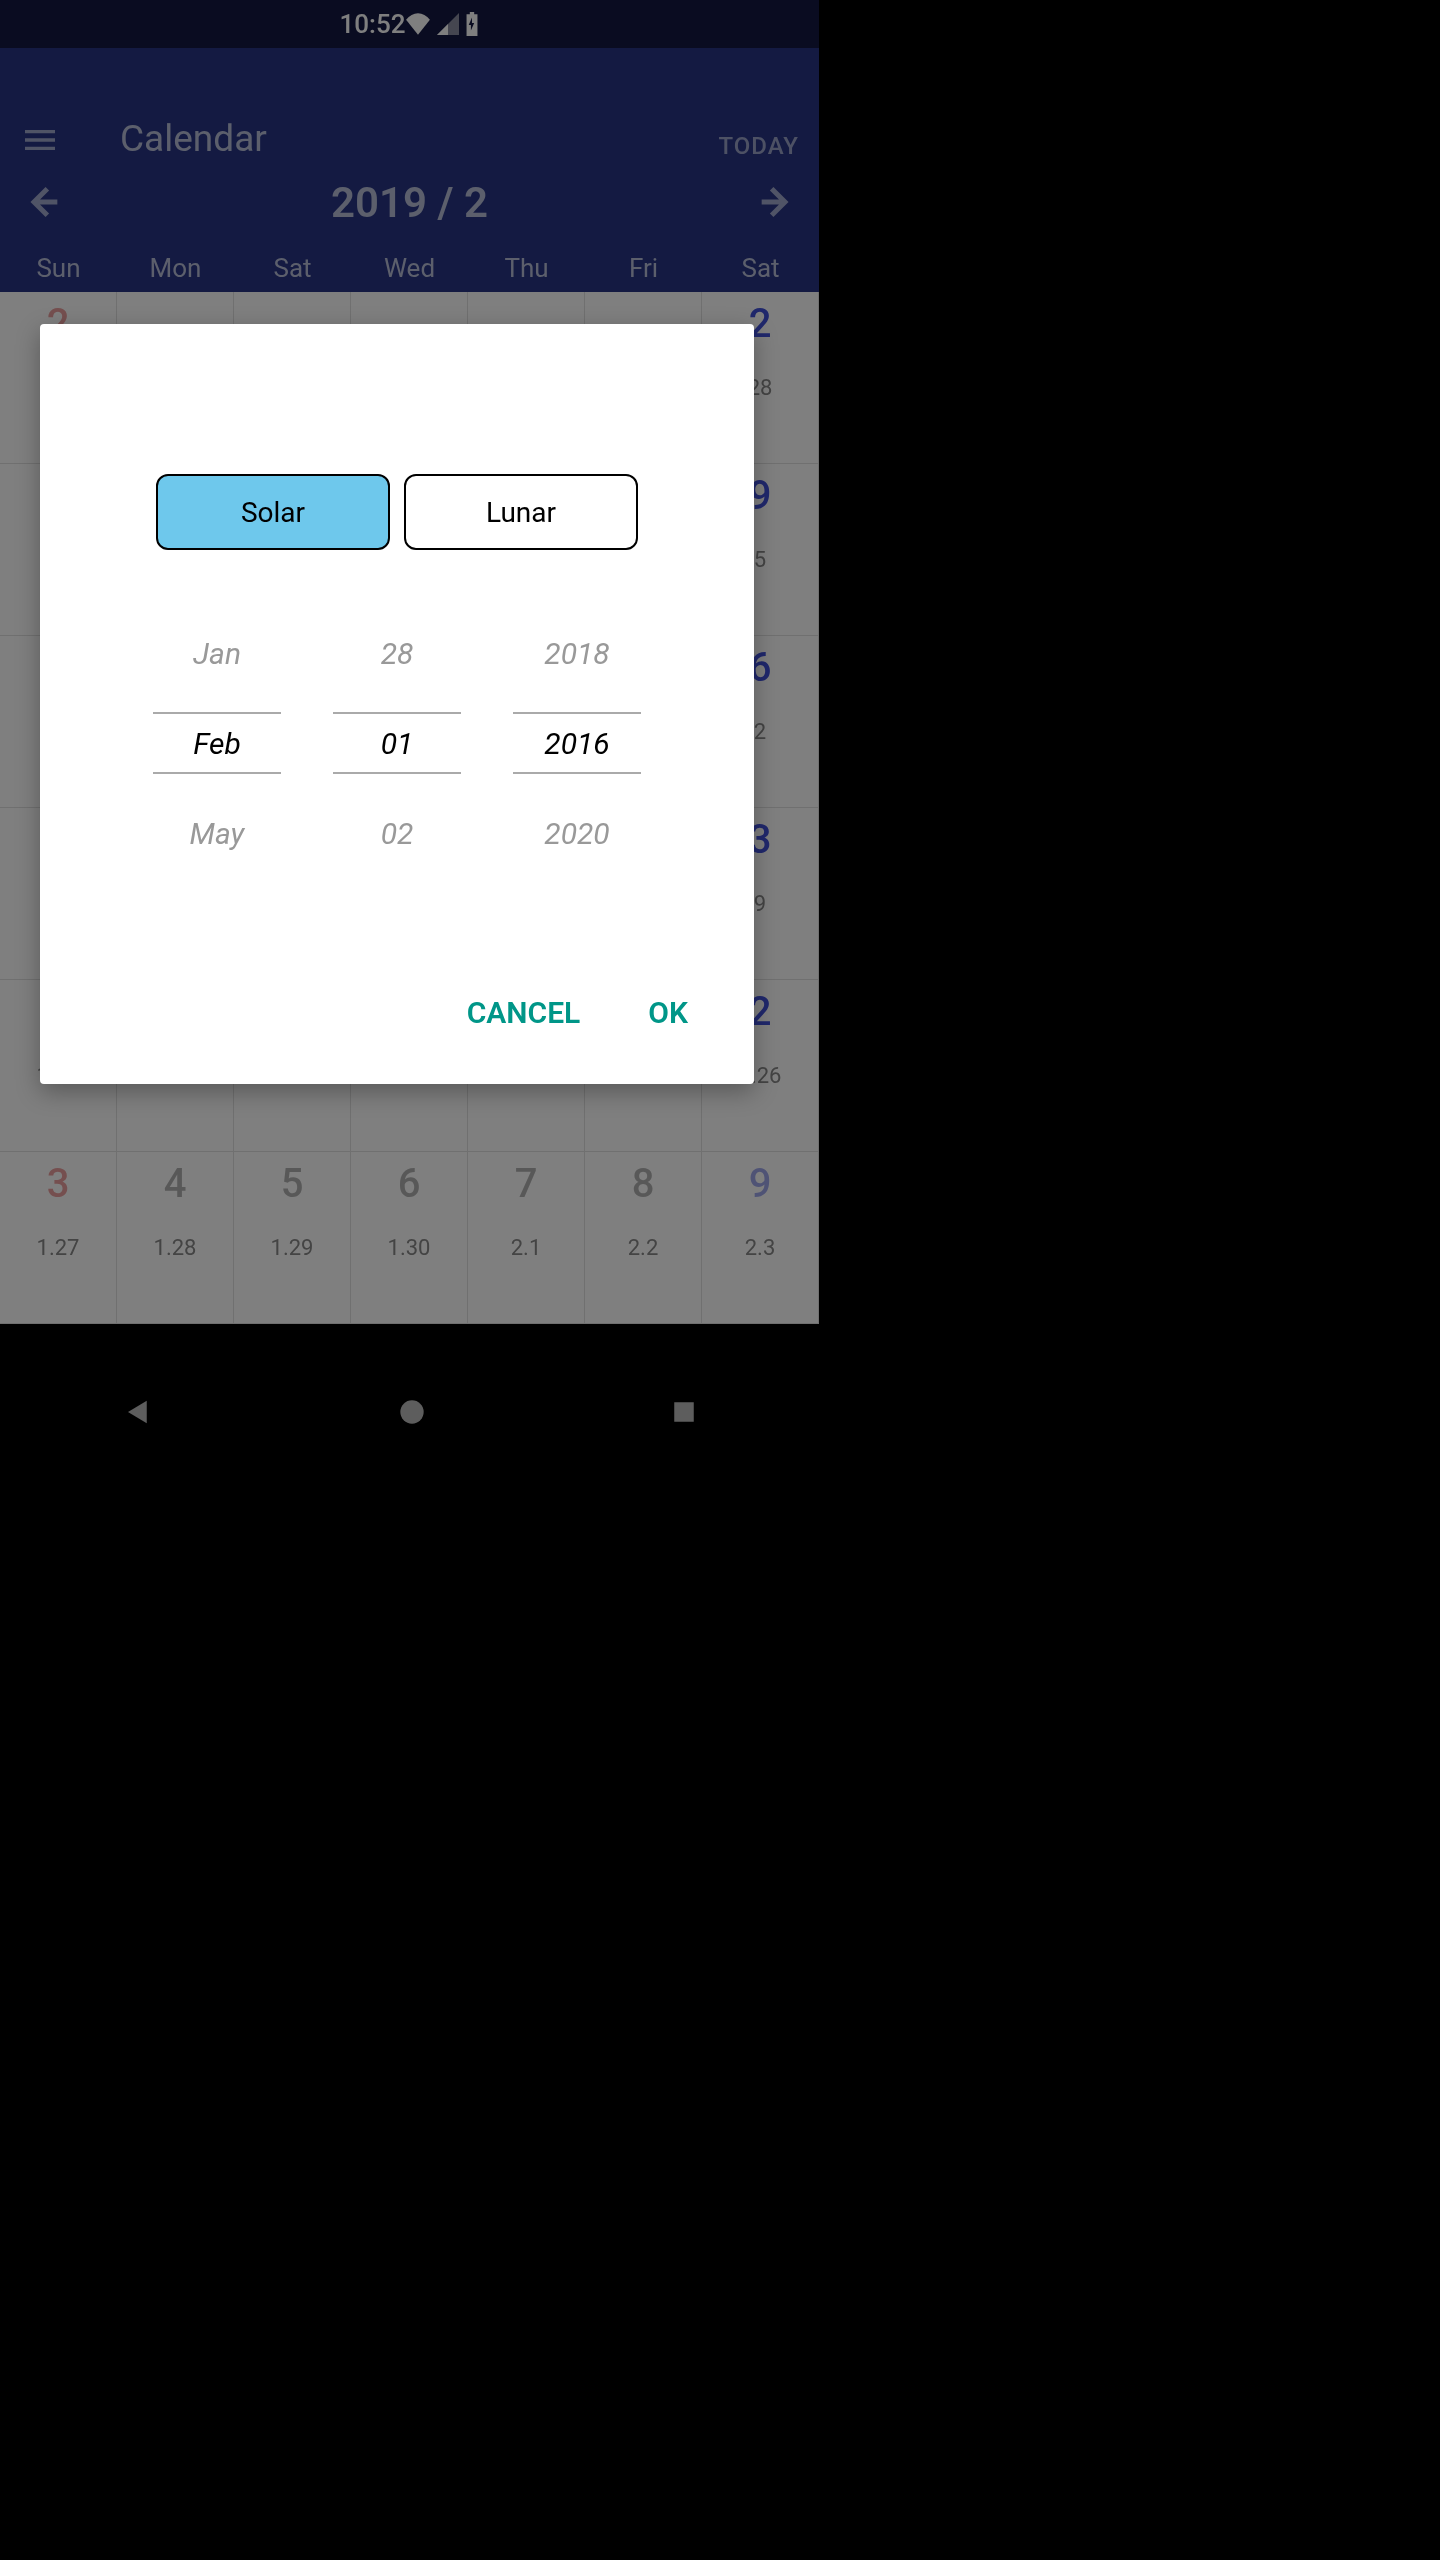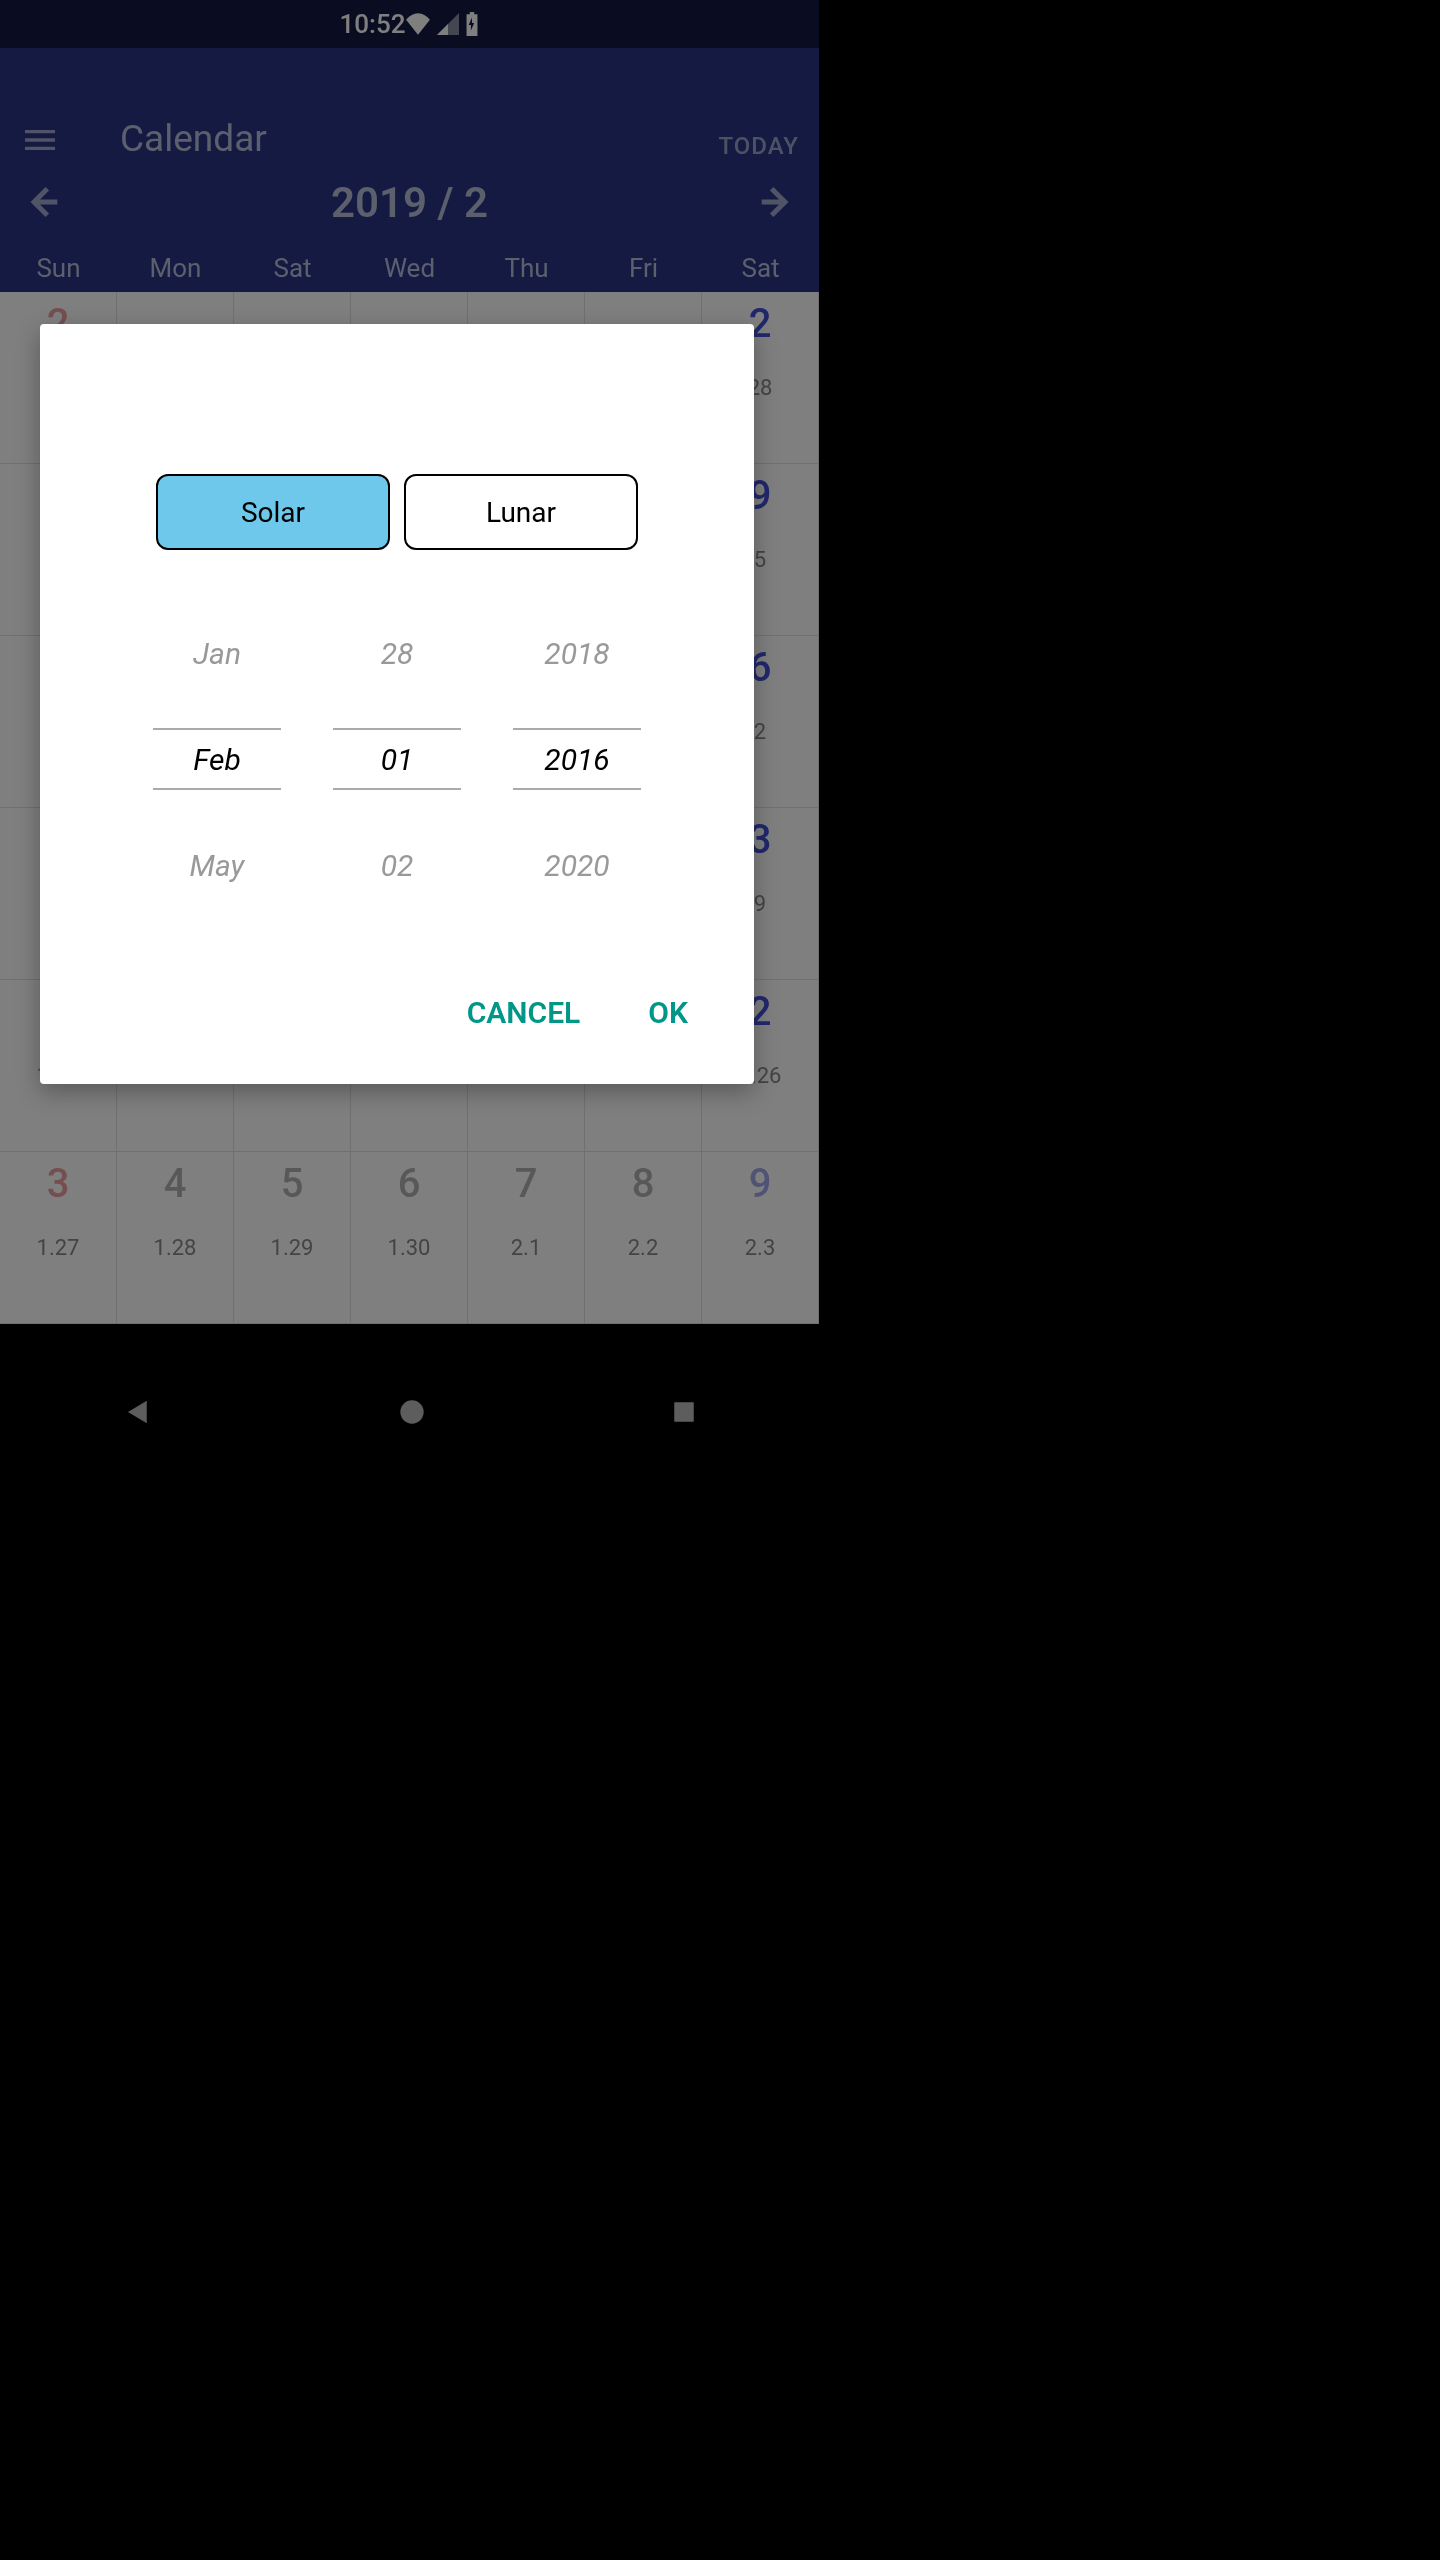--- a/index.html
+++ b/index.html
@@ -44,21 +44,21 @@
     .dialog { position: absolute; left: 40px; top: 324px; width: 714px; height: 760px; background: #fff; border-radius: 4px; box-shadow: 0 8px 24px rgba(0,0,0,0.3); padding: 40px; display: flex; flex-direction: column; }
     
     .tab-row { display: flex; gap: 14px; justify-content: center; margin-top: 110px; }
     .tab-btn { width: 234px; height: 76px; border: 2px solid #000; border-radius: 12px; font-size: 28px; display: flex; align-items: center; justify-content: center; cursor: pointer; }
     .tab-btn.active { background: #6ec8ec; }
     .tab-btn:not(.active) { background: #fff; }
     
     .picker-row { display: flex; justify-content: center; gap: 52px; margin-top: 72px; font-style: italic; }
     .picker-col { width: 128px; display: flex; flex-direction: column; align-items: center; }
     .picker-val { height: 62px; display: flex; align-items: center; justify-content: center; font-size: 30px; color: #999; width: 100%; }
-    .picker-val.selected { color: #000; border-top: 2px solid #aaa; border-bottom: 2px solid #aaa; margin: 44px 0; padding: 28px 0; }
+    .picker-val.selected { color: #000; border-top: 2px solid #aaa; border-bottom: 2px solid #aaa; margin: 28px 0; padding: 28px 0; }
     
     .dialog-actions { margin-top: auto; display: flex; justify-content: flex-end; gap: 68px; padding-right: 26px; padding-bottom: 14px; }
     .dlg-btn { color: #009688; font-size: 30px; font-weight: 600; background: none; border: none; cursor: pointer; }
     
     
     .nav-bar { position: absolute; bottom: 0; left: 0; right: 0; height: 88px; background: #000; display: flex; align-items: center; justify-content: space-around; }
     .nav-bar svg { fill: #bbb; }
   </style>
 </head>
 <body>

